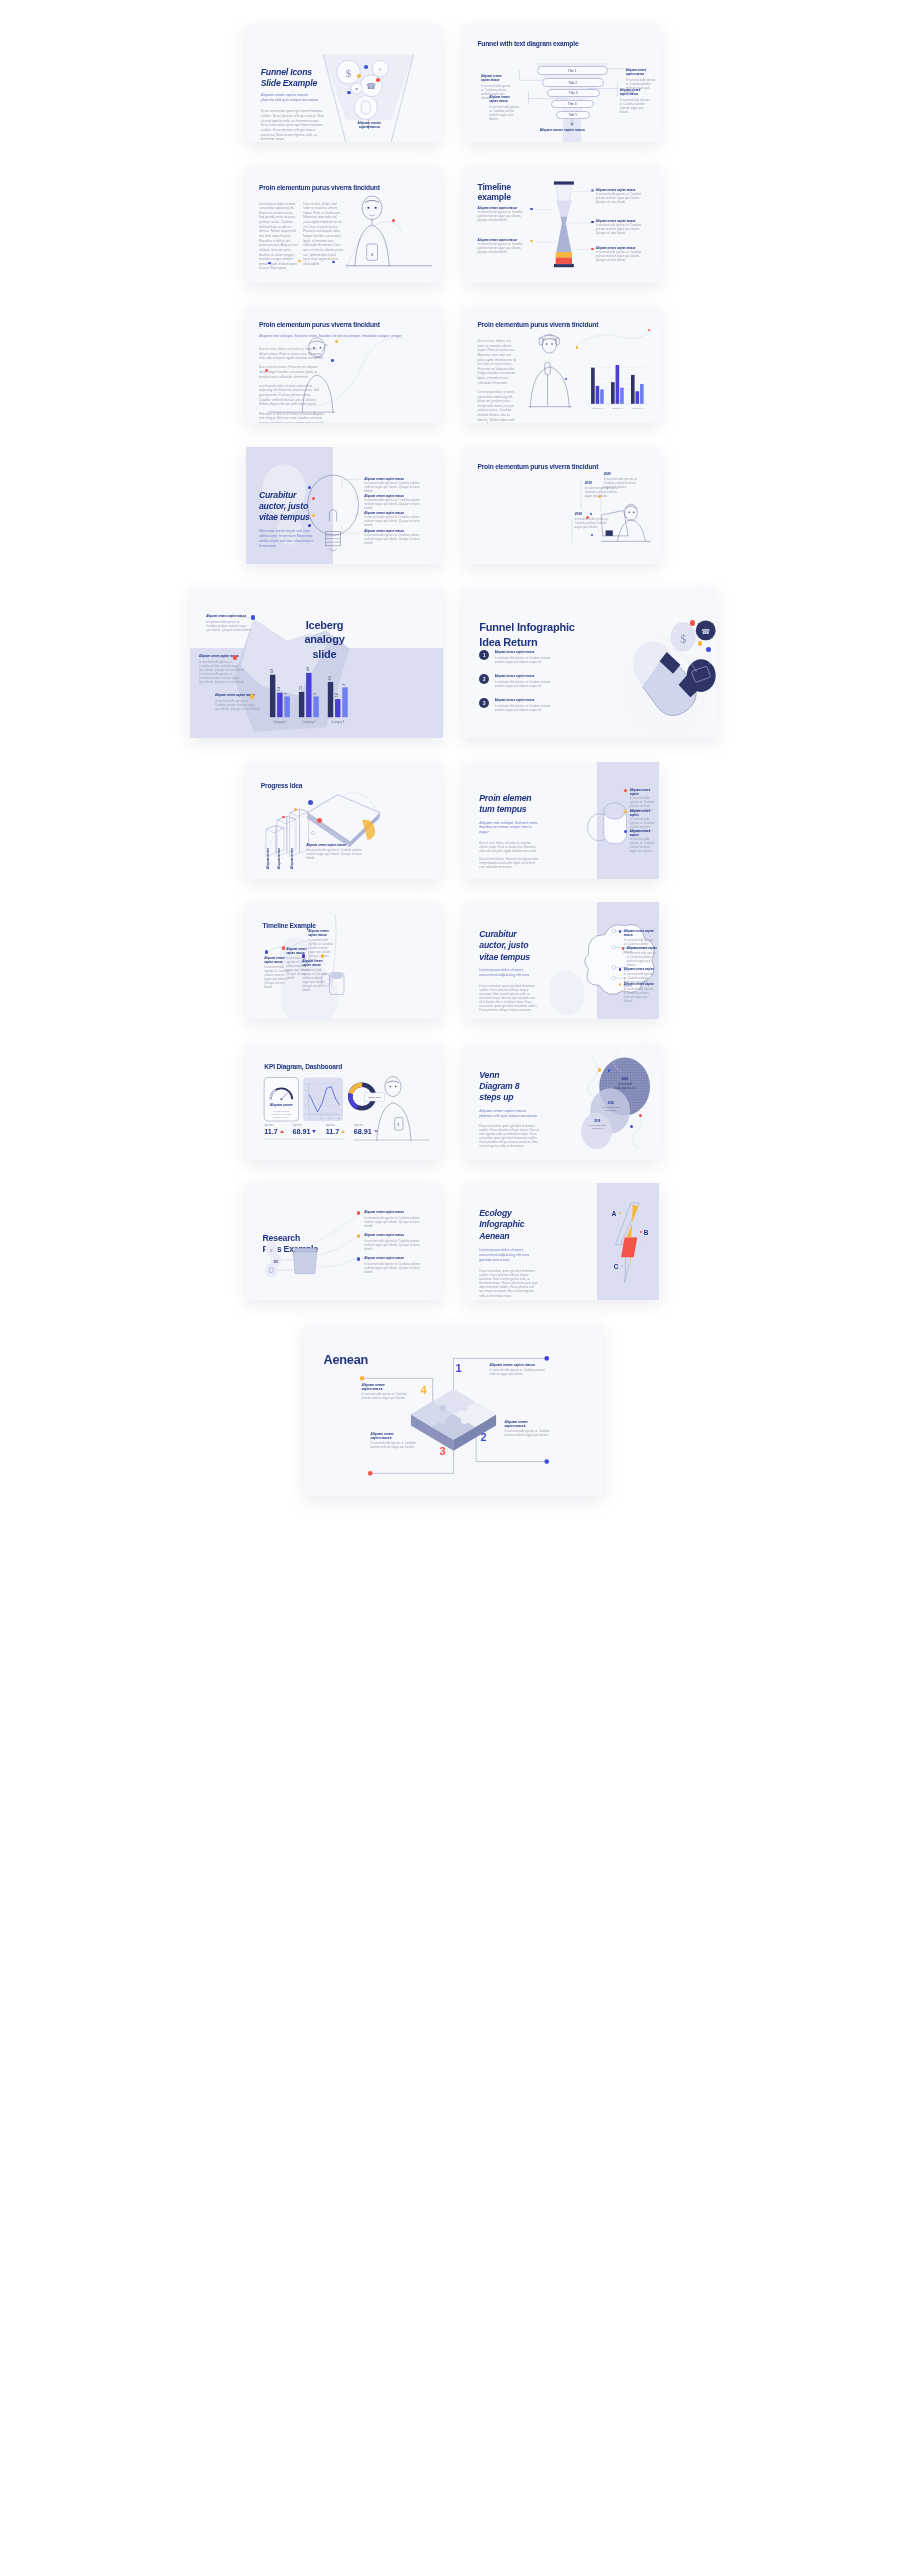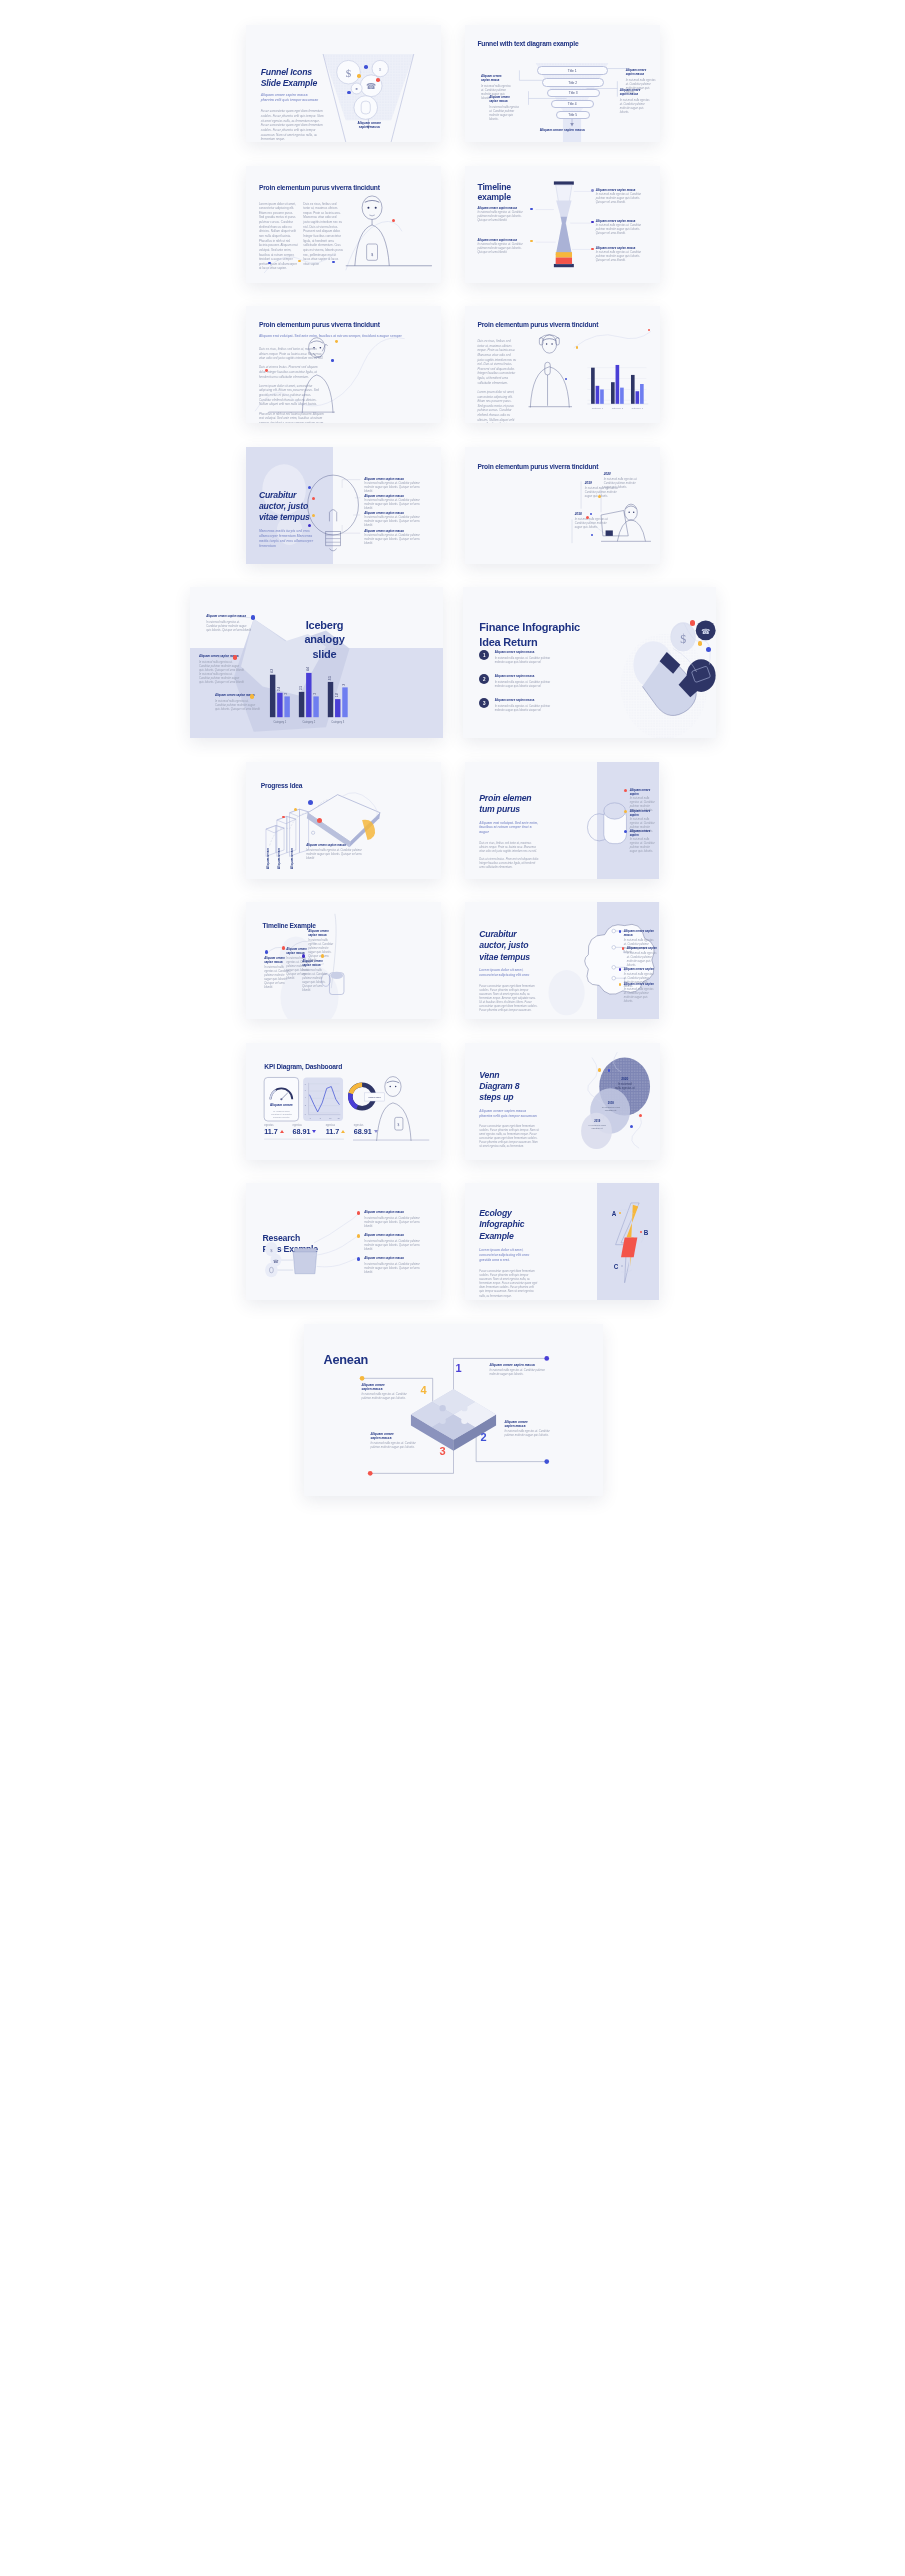--- a/index.html
+++ b/index.html
@@ -477,21 +477,21 @@
         <polygon points="247,98 261,113 251,122 238,108" fill="#2e3566"></polygon>
         <ellipse cx="243" cy="56" rx="13" ry="15" fill="#e0e4f2"></ellipse>
         <text x="243" y="62" font-size="13" fill="#8b93b8" text-anchor="middle" font-family="Liberation Serif, serif">$</text>
         <circle cx="268" cy="48" r="11" fill="#2e3566"></circle>
         <text x="268" y="52" font-size="8" fill="#cfd5ea" text-anchor="middle">☎</text>
         <ellipse cx="263" cy="98" rx="16" ry="18" fill="#2e3566"></ellipse>
         <rect x="254" y="90" width="18" height="13" rx="2" fill="none" stroke="#9aa3cc" stroke-width="0.7" transform="rotate(-20 263 97)"></rect>
         <path d="M244 40 Q254 62 262 60 Q276 56 272 86" fill="none" stroke="#cfd5ea" stroke-width="0.45"></path>
         <path d="M232 68 Q250 78 258 94" fill="none" stroke="#cfd5ea" stroke-width="0.45"></path>
       </svg>
-      <div class="h-title t-lg" style="position:absolute;left:16.3px;top:33px;white-space:pre-line;line-height:1.32">Finance Infographic
+      <div class="h-title t-lg" style="position:absolute;left:16.3px;top:33px;white-space:pre-line;line-height:1.32">Funnel Infographic
 Idea Return</div>
       <div class="dot r" style="width:5.4px;height:6.3px;border-radius:2.7px;left:227px;top:33px"></div>
       <div class="dot y" style="width:3.6px;height:4.5px;border-radius:1.8px;left:235px;top:54px"></div>
       <div class="dot b" style="width:4.5px;height:5.4px;border-radius:2.7px;left:243px;top:60px"></div>
 
       <div style="position:absolute;left:16.3px;top:63px;display:flex;align-items:flex-start;gap:5.4px">
         <div class="numcircle">1</div>
         <div style="width:56px">
           <div class="lbl-bold-s">Aliquam ornare sapien massa</div>
           <div class="body-txt2" style="margin-top:2.7px">In euismod nulla egestas ut. Curabitur pulvinar molestie augue quis lobortis uisque vel</div>
@@ -556,21 +556,21 @@
       <svg width="195" height="117" style="position:absolute;left:0;top:0" viewBox="0 0 215 129">
         <ellipse cx="148" cy="72" rx="13" ry="15" fill="none" stroke="#9aa3cc" stroke-width="0.6"></ellipse>
         <rect x="153" y="50" width="25" height="40" rx="10" fill="#fafbfe" stroke="#9aa3cc" stroke-width="0.6"></rect>
         <ellipse cx="165" cy="54" rx="12" ry="9" fill="#dadef0" stroke="#9aa3cc" stroke-width="0.6"></ellipse>
         <line x1="174" y1="32" x2="184" y2="32" stroke="#cfd5ea" stroke-width="0.4"></line>
         <line x1="174" y1="55" x2="184" y2="55" stroke="#cfd5ea" stroke-width="0.4"></line>
         <line x1="176" y1="77" x2="184" y2="77" stroke="#cfd5ea" stroke-width="0.4"></line>
       </svg>
       <div class="txtcol" style="left:14.5px;top:31px;width:60px">
         <div class="h-title t-md" style="white-space:pre-line;line-height:1.3">Proin elemen
-tum purus</div>
+tum tempus</div>
         <div class="sub-txt" style="margin-top:5.4px">Aliquam erat volutpat. Sed ante enim, faucibus at rutrum semper tinct a augue</div>
         <div class="body-txt2" style="margin-top:6.3px">Duis ex risus, finibus sed tortor at, maximus ultricies neque. Proin ac lacinia arcu. Maecenas vitae odio sed justo sagittis interdum nec eu nisl.</div>
         <div class="body-txt2" style="margin-top:4.5px">Duis ut viverra lectus. Praesent sed aliquam dolor. Integer faucibus consectetur ligula, at hendrerit urna sollicitudin elementum.</div>
       </div>
       <div class="txtcol" style="left:165px;top:26px;width:27px">
         <div class="lbl-bold-s">Aliquam ornare sapien</div>
         <div class="body-txt2" style="margin-top:1.8px">In euismod nulla egestas ut. Curabitur pulvinar molestie augue quis lobortis.</div>
       </div>
       <div class="dot r" style="width:3.1px;height:3.1px;left:159px;top:27px"></div>
       <div class="txtcol" style="left:165px;top:47px;width:27px">
@@ -842,21 +842,21 @@
         <polygon points="185,23 191,23 176,62 188,62 180,100" fill="#d9dcec"></polygon>
         <polygon points="185,24 191,26 178,60 186,60 182,92" fill="#f6b73c"></polygon>
         <polygon points="176,60 190,60 186,82 172,82" fill="#f3544a"></polygon>
         <path d="M168 32 Q178 26 186 34" fill="none" stroke="#cfd5ea" stroke-width="0.4"></path>
         <path d="M190 52 Q200 58 194 66" fill="none" stroke="#cfd5ea" stroke-width="0.4"></path>
         <path d="M172 98 Q178 100 184 96" fill="none" stroke="#cfd5ea" stroke-width="0.4"></path>
       </svg>
       <div class="txtcol" style="left:14.5px;top:25px;width:60px">
         <div class="h-title t-md" style="white-space:pre-line;line-height:1.3">Ecology
 Infographic
-Example</div>
+Aenean</div>
         <div class="sub-txt" style="margin-top:6.3px">Lorem ipsum dolor sit amet, consectetur adipiscing elit onec gravida urna a erat.</div>
         <div class="body-txt2" style="margin-top:7.2px">Fusce consectetur quam eget diam fermentum sodales. Fusce pharetra velit quis tempor accumsan. Nam sit amet egestas nulla, ac fermentum neque. Fusce consectetur quam eget diam fermentum sodales. Fusce pharetra velit quis tempor accumsan. Nam sit amet egestas nulla, ac fermentum neque.</div>
       </div>
       <div class="h-title" style="position:absolute;left:147px;top:27px;font-size:6.3px">A</div>
       <div class="dot y" style="width:2.4px;height:2.4px;left:154px;top:29px"></div>
       <div class="h-title" style="position:absolute;left:179px;top:46px;font-size:6.3px">B</div>
       <div class="dot r" style="width:2.4px;height:2.4px;left:175px;top:48px"></div>
       <div class="h-title" style="position:absolute;left:149px;top:80px;font-size:6.3px">C</div>
       <div class="dot" style="width:2.2px;height:2.2px;left:156px;top:82px;background:#b9c0dc"></div>
     </div>

